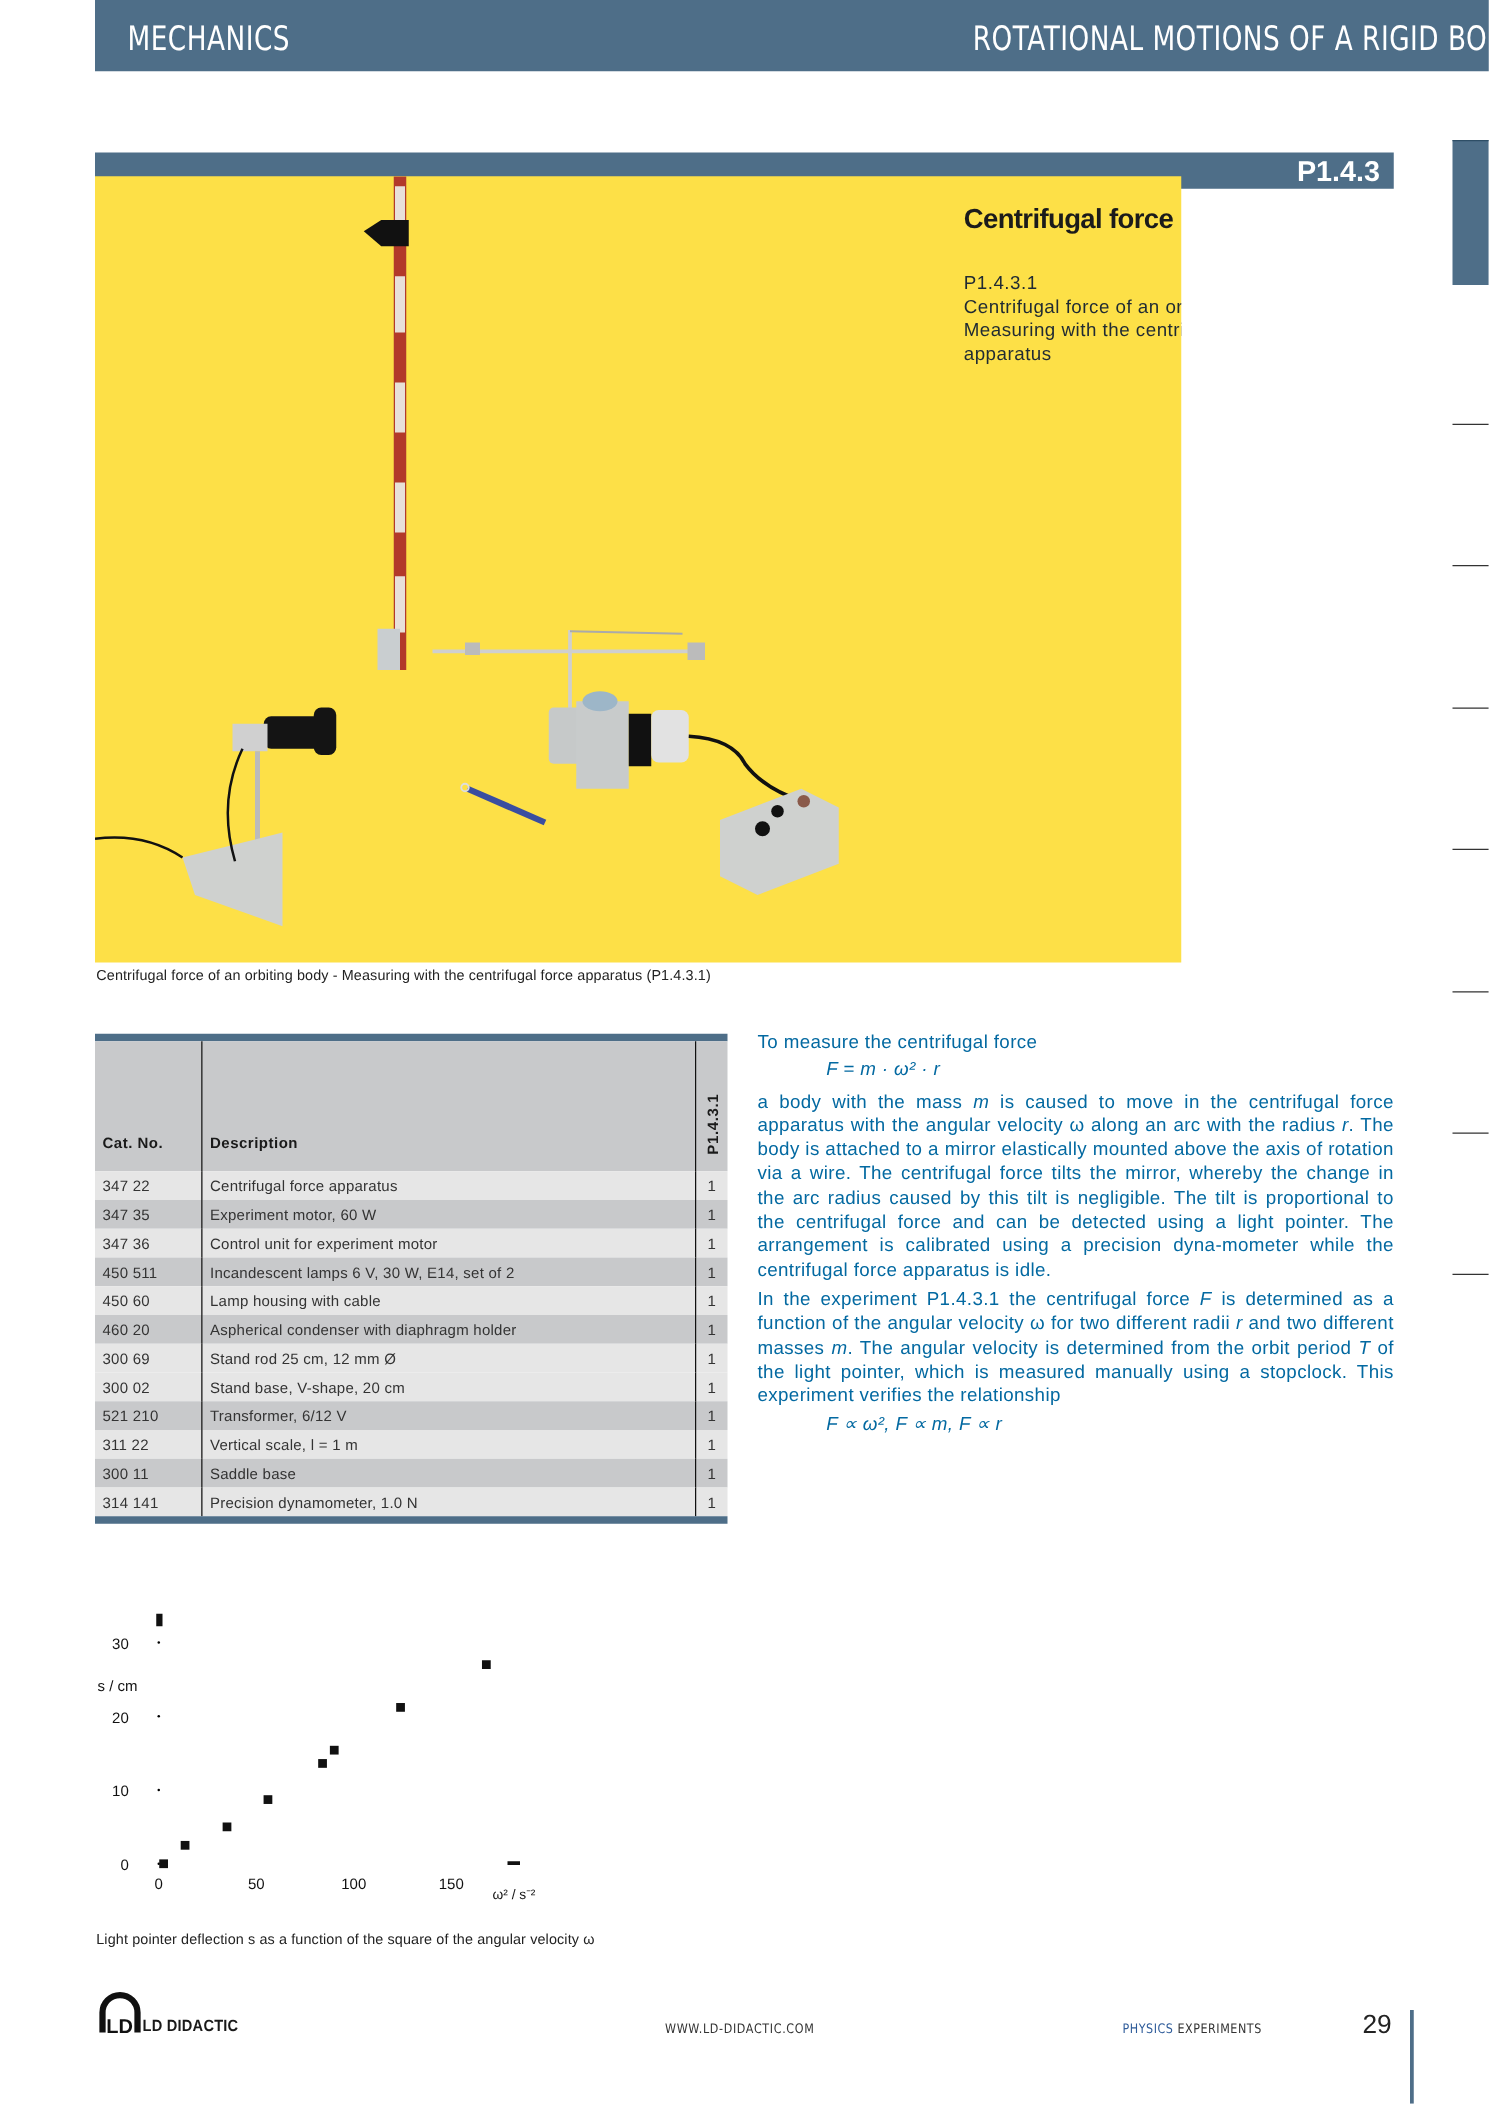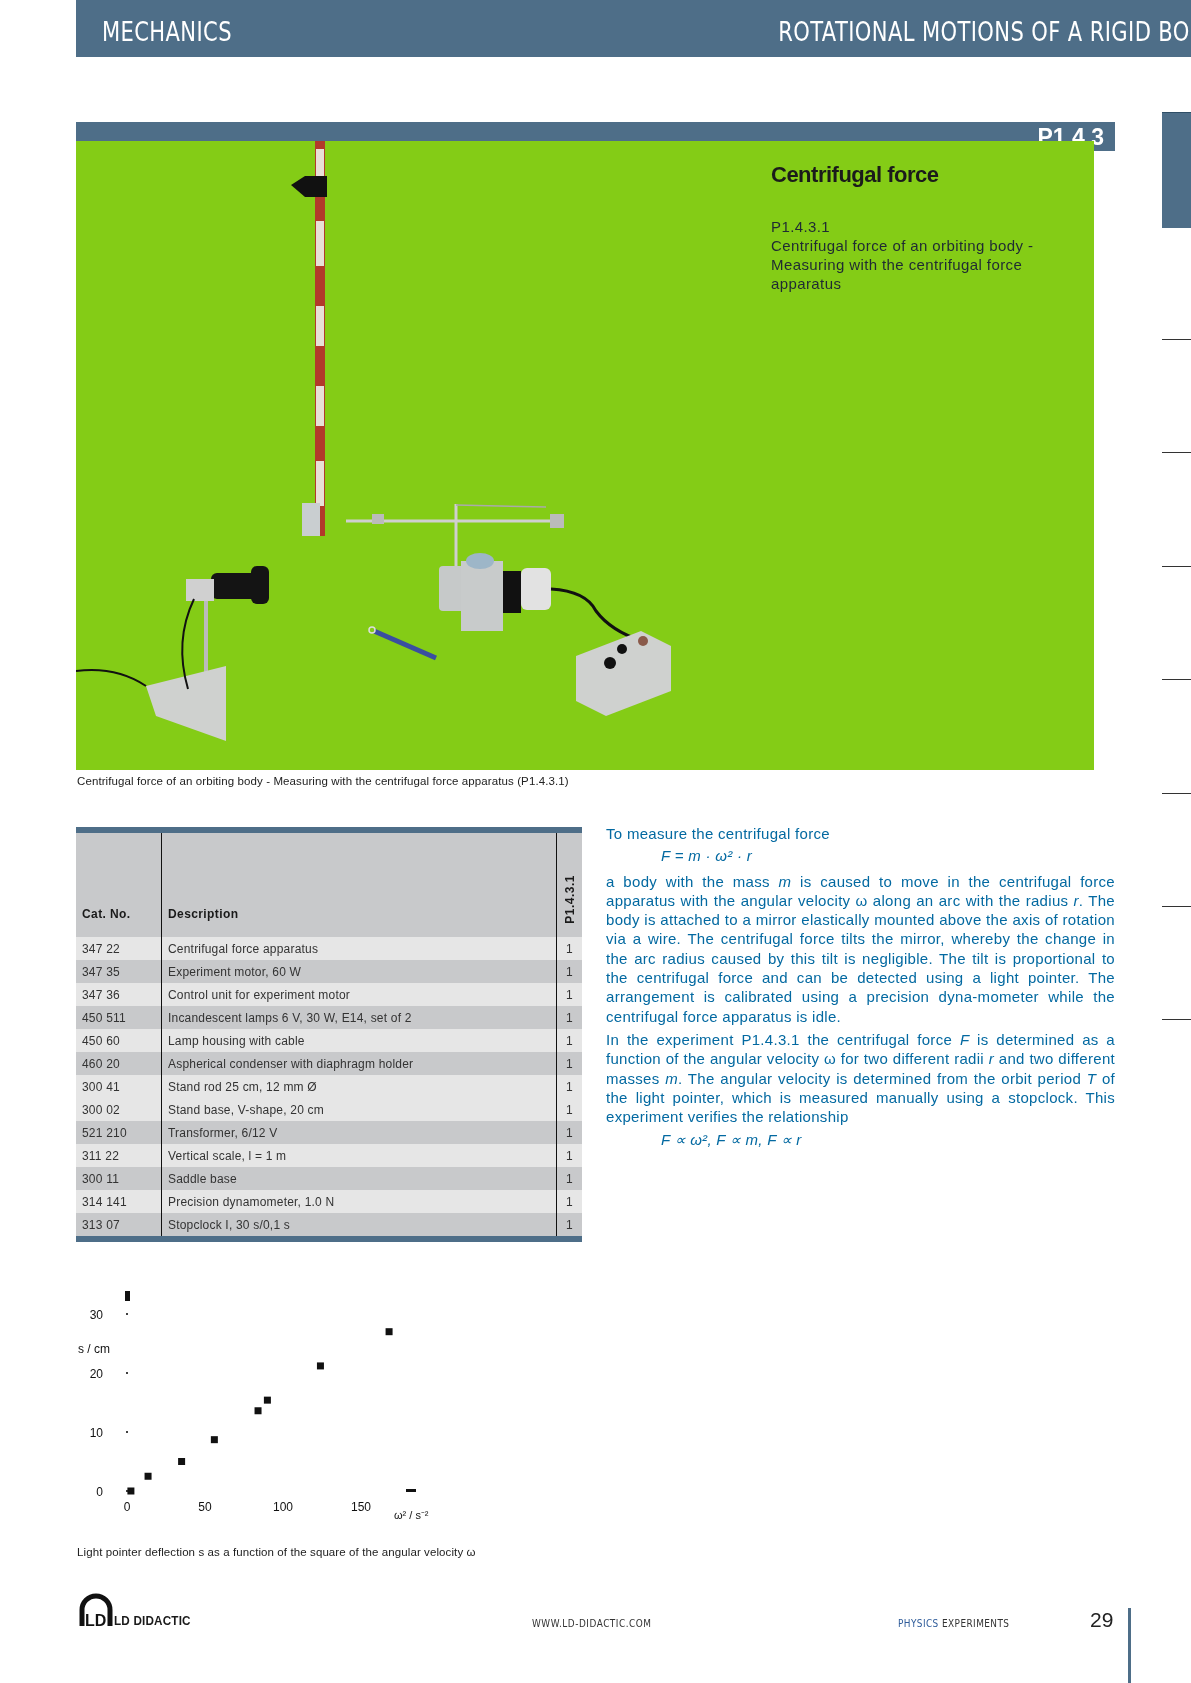--- a/index.html
+++ b/index.html
@@ -10,21 +10,21 @@
   
   #top-bar { left:76px; top:0; width:1166px; height:57px; background:#4e6e88; }
   #top-bar .left { position:absolute; left:26px; top:16px; font-size:27px; color:#ffffff; letter-spacing:0.5px;
                    font-family:"DejaVu Sans", sans-serif; transform:scaleX(0.78); transform-origin:left top; font-weight:normal; }
   #top-bar .right { position:absolute; right:24px; top:16px; font-size:27px; color:#ffffff; letter-spacing:0.5px;
                     font-family:"DejaVu Sans", sans-serif; transform:scaleX(0.78); transform-origin:right top; }
 
   #section-bar { left:76px; top:112px; width:1039px; height:29px; background:#4e6e88;margin-top:10px; }
   #section-bar .code { position:absolute; right:11px; top:2px; font-size:23px; font-weight:bold; color:#ffffff; }
 
-  #photo { left:76px; top:141px; width:1018px; height:629px; background:#84cc16; overflow:hidden; }
+  #photo { left:76px; top:141px; width:869px; height:629px; background:#fde047; overflow:hidden; }
   #photo svg { position:absolute; left:0; top:0; }
 
   #exp-title { left:771px; top:162px; font-size:22px; font-weight:bold; color:#1b1b1b; letter-spacing:-0.5px; }
   #exp-desc { left:771px; top:217px; width:300px; font-size:15px; line-height:19px; color:#1f2a33; letter-spacing:0.4px; }
 
   
   #side-tab-active { left:1162px; top:112px; width:29px; height:115px; background:#4e6e88; border-top:1px solid #2e4e66; }
   .side-line { position:absolute; left:1162px; width:29px; height:1px; background:#333; }
 
   #photo-caption { left:77px; top:775px; font-size:11.5px; color:#222; letter-spacing:0.1px; }
@@ -180,21 +180,21 @@
           <td class="c1">450 60</td>
           <td class="c2">Lamp housing with cable</td>
           <td class="c3">1</td>
         </tr>
         <tr class="even">
           <td class="c1">460 20</td>
           <td class="c2">Aspherical condenser with diaphragm holder</td>
           <td class="c3">1</td>
         </tr>
         <tr class="odd">
-          <td class="c1">300 41</td>
+          <td class="c1">300 69</td>
           <td class="c2">Stand rod 25 cm, 12 mm Ø</td>
           <td class="c3">1</td>
         </tr>
         <tr class="odd">
           <td class="c1">300 02</td>
           <td class="c2">Stand base, V-shape, 20 cm</td>
           <td class="c3">1</td>
         </tr>
         <tr class="even">
           <td class="c1">521 210</td>
@@ -207,25 +207,20 @@
           <td class="c3">1</td>
         </tr>
         <tr class="even">
           <td class="c1">300 11</td>
           <td class="c2">Saddle base</td>
           <td class="c3">1</td>
         </tr>
         <tr class="odd">
           <td class="c1">314 141</td>
           <td class="c2">Precision dynamometer, 1.0 N</td>
-          <td class="c3">1</td>
-        </tr>
-        <tr class="even">
-          <td class="c1">313 07</td>
-          <td class="c2">Stopclock I, 30 s/0,1 s</td>
           <td class="c3">1</td>
         </tr>
       </tbody>
   </table>
   <div class="bottombar"></div>
 </div>
 
 <div id="body-text" class="abs">
   <p style="margin-bottom:2px;">To measure the centrifugal force</p>
   <p class="formula">F = m · ω² · r</p>

